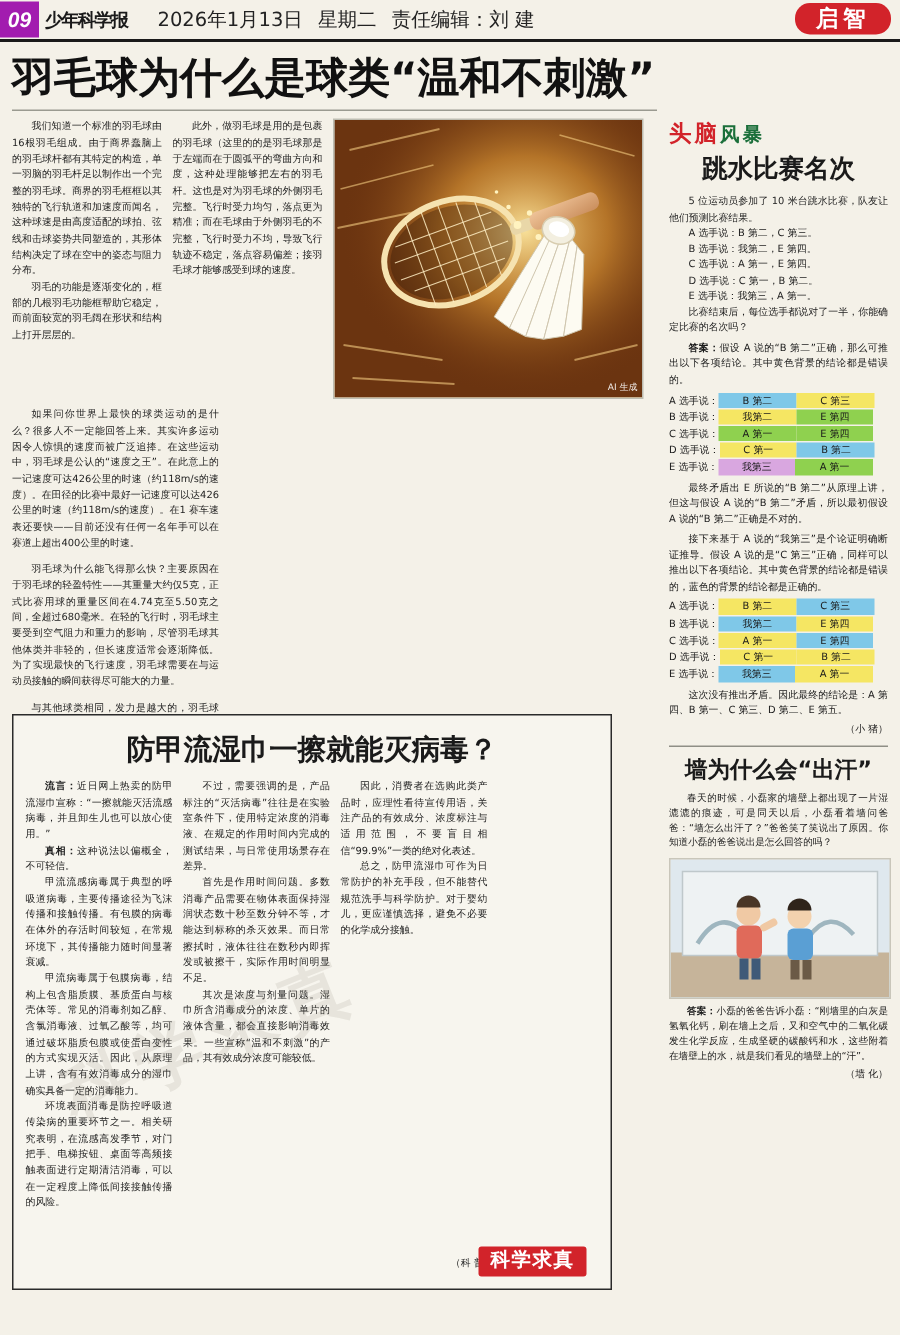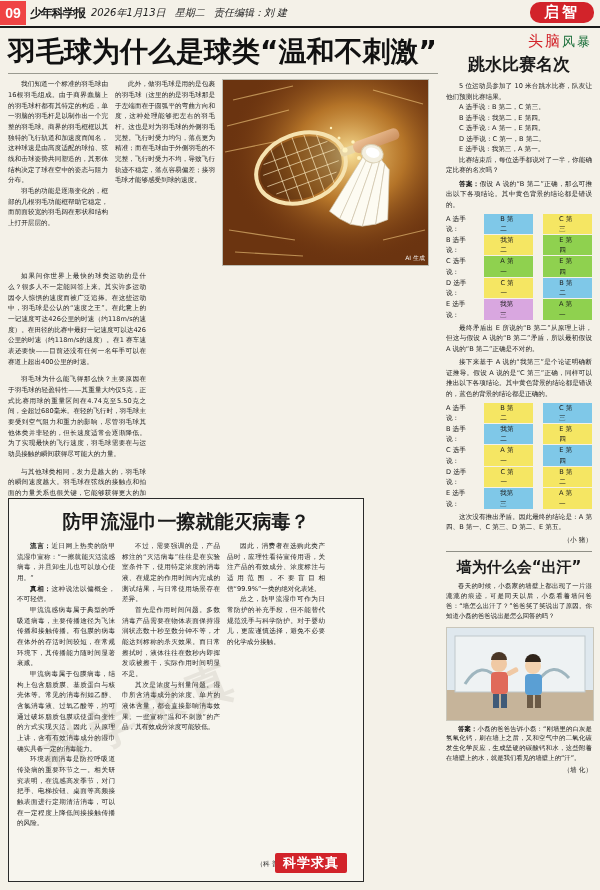--- a/index.html
+++ b/index.html
@@ -17,30 +17,31 @@
     background:#f4f1e8;
     box-sizing:border-box;
   }
   
   .masthead{
     position:absolute;left:0;top:0;width:600px;height:26px;
     border-bottom:2px solid #1a1a1a;
     display:flex;align-items:center;
   }
   .folio{
-    width:26px;height:24px;background:#ef4444;color:#fff;
+    width:26px;height:24px;background:#a21caf;color:#fff;
     font-size:14px;font-weight:bold;display:flex;align-items:center;justify-content:center;
     font-family:"Liberation Sans",sans-serif;
+    font-style:italic;
   }
   .paper-logo{
     margin-left:4px;font-size:12px;font-weight:bold;color:#1a1a1a;
     letter-spacing:-1px;
     font-family:"DejaVu Sans",sans-serif;
   }
-  .mast-meta{margin-left:6px;font-size:10px;color:#222;white-space:nowrap;font-style:italic;}
+  .mast-meta{margin-left:20px;font-size:13px;color:#222;white-space:nowrap;}
   .mast-meta span{margin-right:6px;}
   .section-badge{
     position:absolute;right:6px;top:2px;
     background:#d2232a;color:#fff;font-size:15px;font-weight:bold;
     padding:1px 14px;letter-spacing:3px;border-radius:10px;
   }
   
   .col-left{
     position:absolute;left:8px;top:32px;width:430px;
   }
@@ -69,21 +70,21 @@
   .fig-inner{position:absolute;inset:0;}
   .fig-credit{
     position:absolute;right:3px;bottom:2px;color:#fff;font-size:6px;opacity:.9;
   }
   
   .art1b{display:flex;gap:7px;margin-top:5px;flex-direction:column;}
   .art1b .c{width:138px;}
   .sign{text-align:right;font-size:6.6px;margin-top:2px;}
   
   .box2{
-    position:absolute;left:8px;top:498px;width:356px;height:384px;
+    position:absolute;left:8px;top:476px;width:400px;height:384px;
     border:1.5px solid #2a2a2a;background:#f7f5ee;box-sizing:border-box;padding:6px 8px;
     overflow:hidden;
   }
   .box2 h2{
     font-size:19px;font-weight:bold;margin:4px 0 6px 0;text-align:center;letter-spacing:0px;
     font-family:"DejaVu Sans",sans-serif;
   }
   .box2-cols{display:flex;gap:7px;}
   .box2-cols .c{width:98px;}
   .lead{font-weight:bold;}
@@ -94,36 +95,37 @@
     white-space:nowrap;
   }
   .stamp{
     position:absolute;right:16px;bottom:8px;
     background:#d2232a;color:#fff;font-size:13px;font-weight:bold;
     padding:3px 8px;line-height:1.1;letter-spacing:1px;border-radius:2px;
   }
   .sign2{position:absolute;right:78px;bottom:12px;font-size:6.6px;}
   
   .rail-logo{
-    text-align:right;color:#d2232a;font-size:15px;font-weight:normal;letter-spacing:2px;
+    text-align:left;color:#d2232a;font-size:15px;font-weight:bold;letter-spacing:2px;
     margin-bottom:2px;
     font-family:"DejaVu Sans",sans-serif;
+    margin-top:48px;
   }
   .rail-logo .sub{color:#1b6f3a;font-size:13px;}
   .rail-title{
     text-align:center;font-size:17px;font-weight:bold;margin:2px 0 5px 0;
     font-family:"DejaVu Sans",sans-serif;
   }
   .rail-title.small{font-size:15px;}
   .railtext{
     font-size:6.6px;line-height:1.6;text-align:justify;text-indent:13px;color:#1d1d1d;
   }
   .ranklist{margin:3px 0;}
   .ranklist .row{
-    font-size:6.6px;line-height:1.55;display:flex;gap:10px;align-items:center;margin-bottom:1px;
+    font-size:6.6px;line-height:1.55;display:flex;gap:0;align-items:center;margin-bottom:1px;
   }
   .hl{padding:0 16px;}
   .hl.b{background:#7fc8e8;}
   .hl.g{background:#8fd14f;}
   .hl.y{background:#f5e663;}
   .hl.p{background:#d9a7e0;}
   .ansline{font-size:6.6px;line-height:1.6;text-align:justify;text-indent:13px;margin:3px 0;}
   .photo-kids{
     width:146px;height:92px;margin-top:5px;border:1px solid #c9c6ba;
     background:linear-gradient(180deg,#dfe7ef 0%,#cfe0ea 55%,#bcd2dd 100%);

